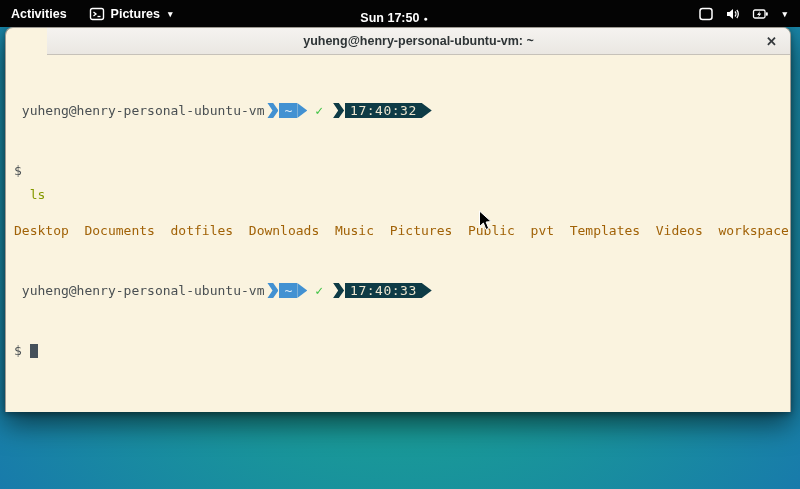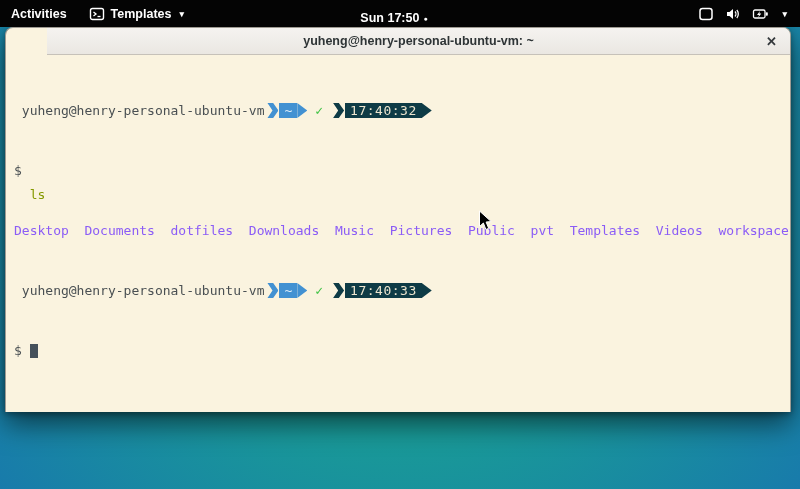--- a/index.html
+++ b/index.html
@@ -67,21 +67,21 @@
     clip-path:polygon(0 0, 52% 0, 100% 50%, 52% 100%, 0 100%, 46% 50%); }
   .pl-body { padding:0 5px; display:flex; align-items:center; }
   .pl-point { width:10px; clip-path:polygon(0 0, 100% 50%, 0 100%); }
   .blue  { background:#4291d2; }
   .blue.pl-body { color:#d8ebfa; }
   .dark  { background:#0e3b46; }
   .dark.pl-body { color:#ece5cf; letter-spacing:0.5px;text-align:right; }
   .p-check { color:#3fc244; font-weight:bold; padding:0 7px 0 8px; display:flex; align-items:center; }
   .cmd-prompt { color:#4a5053; }
   .cmd-text { color:#859900;margin-top:24px; }
-  .dir-line { color:#8b5cf6; }
+  .dir-line { color:#a16207; }
   .cursor-block {
     display:inline-block; width:8px; height:14px; background:#45505a;
     vertical-align:text-bottom; margin-left:0px; position:relative; top:1px;
   }
 
   
   .mouse { position:absolute; left:478px; top:210px; z-index:50; }
 </style>
 </head>
 <body>
@@ -92,21 +92,21 @@
       <span>Activities</span>
     </div>
     <div class="tb-item">
       <span class="tb-icon">
         <svg width="16" height="16" viewBox="0 0 16 16">
           <rect x="1.5" y="2.5" width="13" height="11" rx="2" fill="none" stroke="#ffffff" stroke-width="1.4"></rect>
           <path d="M4.5 6 L7 8 L4.5 10" fill="none" stroke="#ffffff" stroke-width="1.3"></path>
           <line x1="8.5" y1="10.5" x2="11.5" y2="10.5" stroke="#ffffff" stroke-width="1.3"></line>
         </svg>
       </span>
-      <span>Templates</span>
+      <span>Pictures</span>
       <span class="tb-caret">▾</span>
     </div>
   </div>
   <div class="topbar-center">
     <div class="clock-wrap">
       <span>Sun 17:50</span>
       <span class="notif-dot">●</span>
     </div>
   </div>
   <div class="topbar-right">

